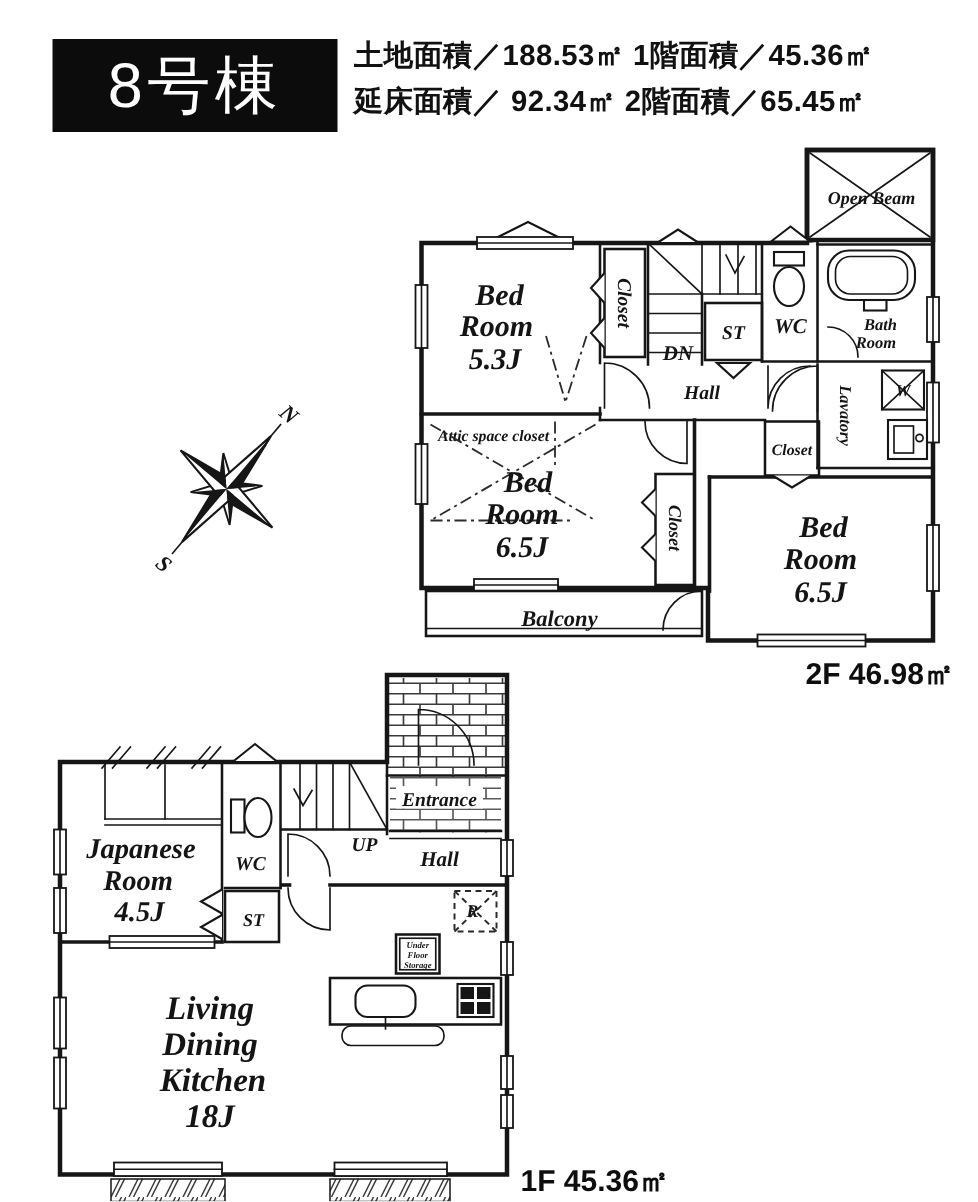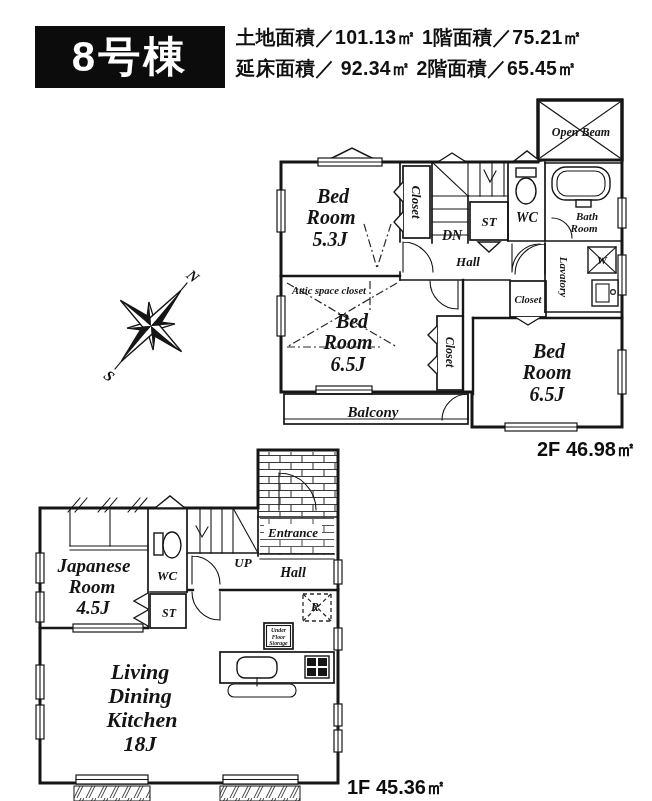--- a/index.html
+++ b/index.html
@@ -1,21 +1,21 @@
 <!DOCTYPE html>
 <html><head>
 <meta charset="utf-8">
 <style>
   html,body{margin:0;padding:0;background:#ffffff;}
   #page{position:relative;width:652px;height:801px;background:#ffffff;overflow:hidden;
         font-family:"Liberation Sans",sans-serif;color:#151515;}
   
   .banner{position:absolute;left:35px;top:26px;width:190px;height:62px;background:#0c0c0c;
           display:flex;align-items:center;justify-content:center;}
-  .banner span{color:#ffffff;font-size:42px;font-weight:700;letter-spacing:3px;
+  .banner span{color:#ffffff;font-size:42px;font-weight:400;letter-spacing:3px;
                font-family:"Liberation Sans",sans-serif;}
   .area-text{position:absolute;left:236px;top:22px;font-size:19.5px;font-weight:700;
              line-height:31px;letter-spacing:0.3px;white-space:nowrap;color:#111;}
   
   svg{position:absolute;left:0;top:0;}
   .w3{stroke:#161616;stroke-width:3;fill:none;stroke-linecap:square;}
   .w25{stroke:#161616;stroke-width:2.4;fill:none;stroke-linecap:square;}
   .w2{stroke:#161616;stroke-width:1.7;fill:none;stroke-linecap:square;}
   .w1{stroke:#161616;stroke-width:1.1;fill:none;stroke-linecap:square;}
   .dashdot{stroke:#2a2a2a;stroke-width:1.2;fill:none;stroke-dasharray:8 3 2 3;}
@@ -33,21 +33,21 @@
 </style>
 </head>
 <body>
 
 <div id="page">
 
   <div class="banner">
     <span>8号棟</span>
   </div>
   <div class="area-text">
-    <div>土地面積／101.13㎡ 1階面積／75.21㎡</div>
+    <div>土地面積／188.53㎡ 1階面積／45.36㎡</div>
     <div>延床面積／ 92.34㎡ 2階面積／65.45㎡</div>
   </div>
 
   <svg width="652" height="801" viewBox="0 0 652 801">
     <defs>
       <pattern id="brick" width="22" height="14" patternUnits="userSpaceOnUse">
         <path d="M0 0.5 H22 M0 7.5 H22 M5 0 V7.5 M16 7.5 V14" stroke="#3a3a3a" stroke-width="1.1" fill="none"></path>
       </pattern>
       <pattern id="deckhatch" width="12" height="14" patternUnits="userSpaceOnUse">
         <path d="M2 14 L9 0 M5 14 L12 0" stroke="#3d3d3d" stroke-width="1" fill="none"></path>

